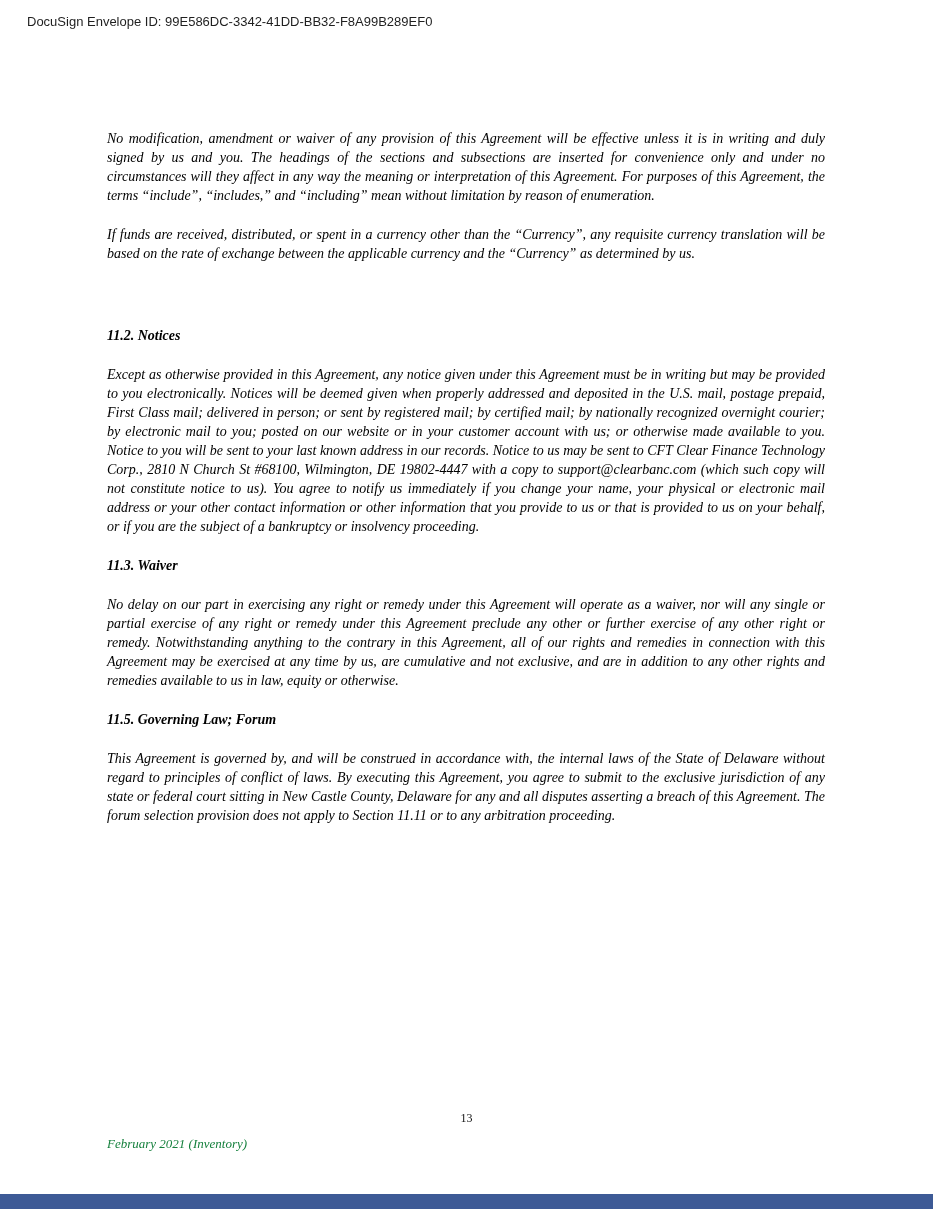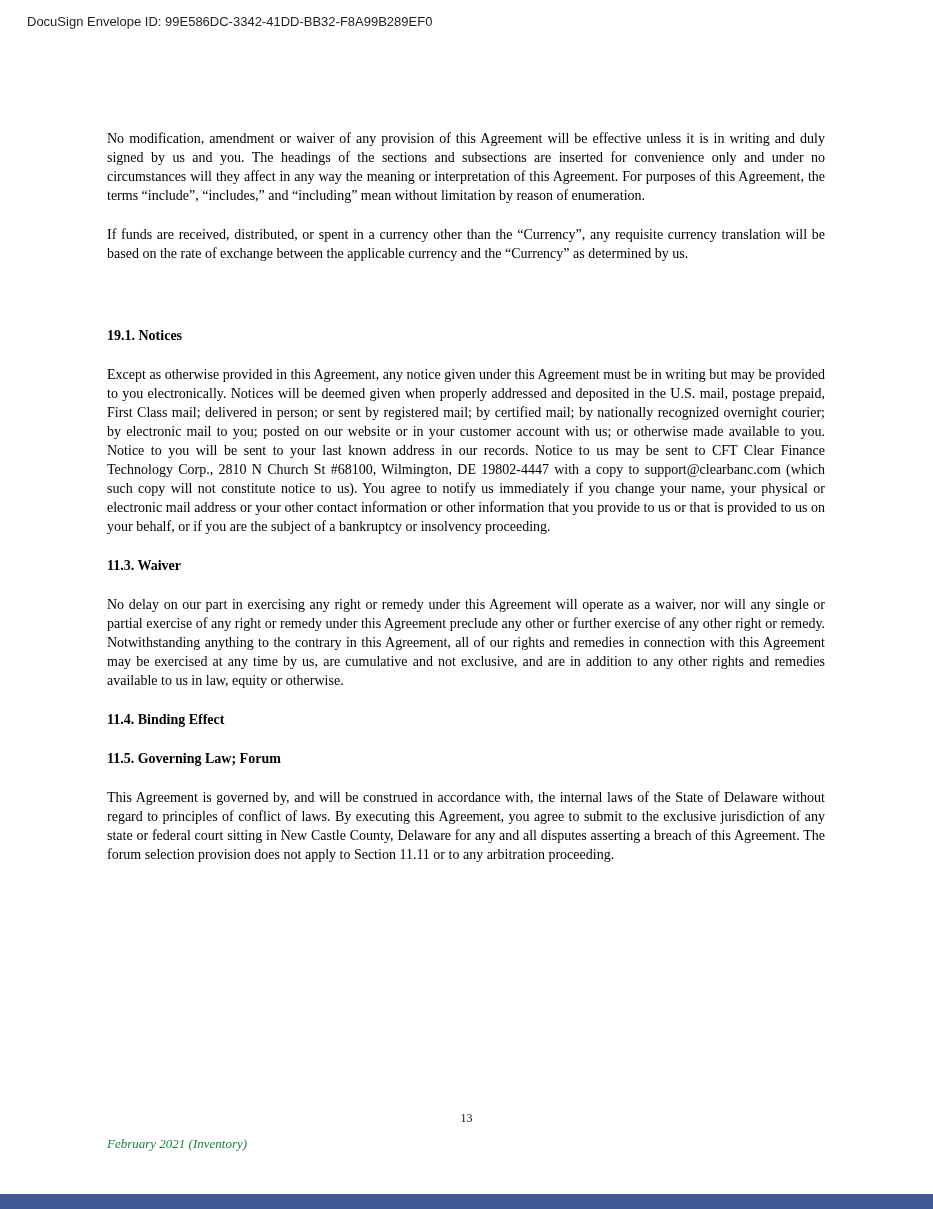--- a/index.html
+++ b/index.html
@@ -22,20 +22,21 @@
     white-space: nowrap;
   }
   .content {
     position: absolute;
     left: 107px;
     right: 108px;
     top: 129px;
     font-size: 14px;
     line-height: 19px;
     text-align: justify;
+    font-style: italic;
   }
   .para {
     margin: 0 0 20px 0;
   }
   .heading {
     font-size: 14px;
     line-height: 19px;
     font-weight: bold;
     text-align: left;
     margin: 0 0 20px 0;
@@ -73,27 +74,26 @@
 <body>
 
 <div class="docusign-header">DocuSign Envelope ID: 99E586DC-3342-41DD-BB32-F8A99B289EF0</div>
 
 <div class="content">
 
   <p class="para">No modification, amendment or waiver of any provision of this Agreement will be effective unless it is in writing and duly signed by us and you. The headings of the sections and subsections are inserted for convenience only and under no circumstances will they affect in any way the meaning or interpretation of this Agreement. For purposes of this Agreement, the terms “include”, “includes,” and “including” mean without limitation by reason of enumeration.</p>
 
   <p class="para">If funds are received, distributed, or spent in a currency other than the “Currency”, any requisite currency translation will be based on the rate of exchange between the applicable currency and the “Currency” as determined by us.</p>
 
-  <h3 class="heading gap-before">19.1. Notices</h3>
+  <h3 class="heading gap-before">11.2. Notices</h3>
   <p class="para">Except as otherwise provided in this Agreement, any notice given under this Agreement must be in writing but may be provided to you electronically. Notices will be deemed given when properly addressed and deposited in the U.S. mail, postage prepaid, First Class mail; delivered in person; or sent by registered mail; by certified mail; by nationally recognized overnight courier; by electronic mail to you; posted on our website or in your customer account with us; or otherwise made available to you. Notice to you will be sent to your last known address in our records. Notice to us may be sent to CFT Clear Finance Technology Corp., 2810 N Church St #68100, Wilmington, DE 19802-4447 with a copy to support@clearbanc.com (which such copy will not constitute notice to us). You agree to notify us immediately if you change your name, your physical or electronic mail address or your other contact information or other information that you provide to us or that is provided to us on your behalf, or if you are the subject of a bankruptcy or insolvency proceeding.</p>
 
   <h3 class="heading">11.3. Waiver</h3>
   <p class="para">No delay on our part in exercising any right or remedy under this Agreement will operate as a waiver, nor will any single or partial exercise of any right or remedy under this Agreement preclude any other or further exercise of any other right or remedy. Notwithstanding anything to the contrary in this Agreement, all of our rights and remedies in connection with this Agreement may be exercised at any time by us, are cumulative and not exclusive, and are in addition to any other rights and remedies available to us in law, equity or otherwise.</p>
 
-  <h3 class="heading">11.4. Binding Effect</h3>
 
   <h3 class="heading">11.5. Governing Law; Forum</h3>
   <p class="para">This Agreement is governed by, and will be construed in accordance with, the internal laws of the State of Delaware without regard to principles of conflict of laws. By executing this Agreement, you agree to submit to the exclusive jurisdiction of any state or federal court sitting in New Castle County, Delaware for any and all disputes asserting a breach of this Agreement. The forum selection provision does not apply to Section 11.11 or to any arbitration proceeding.</p>
 
 
 </div>
 
 <div class="page-number">13</div>
 
 <div class="footer-note">February 2021 (Inventory)</div>

